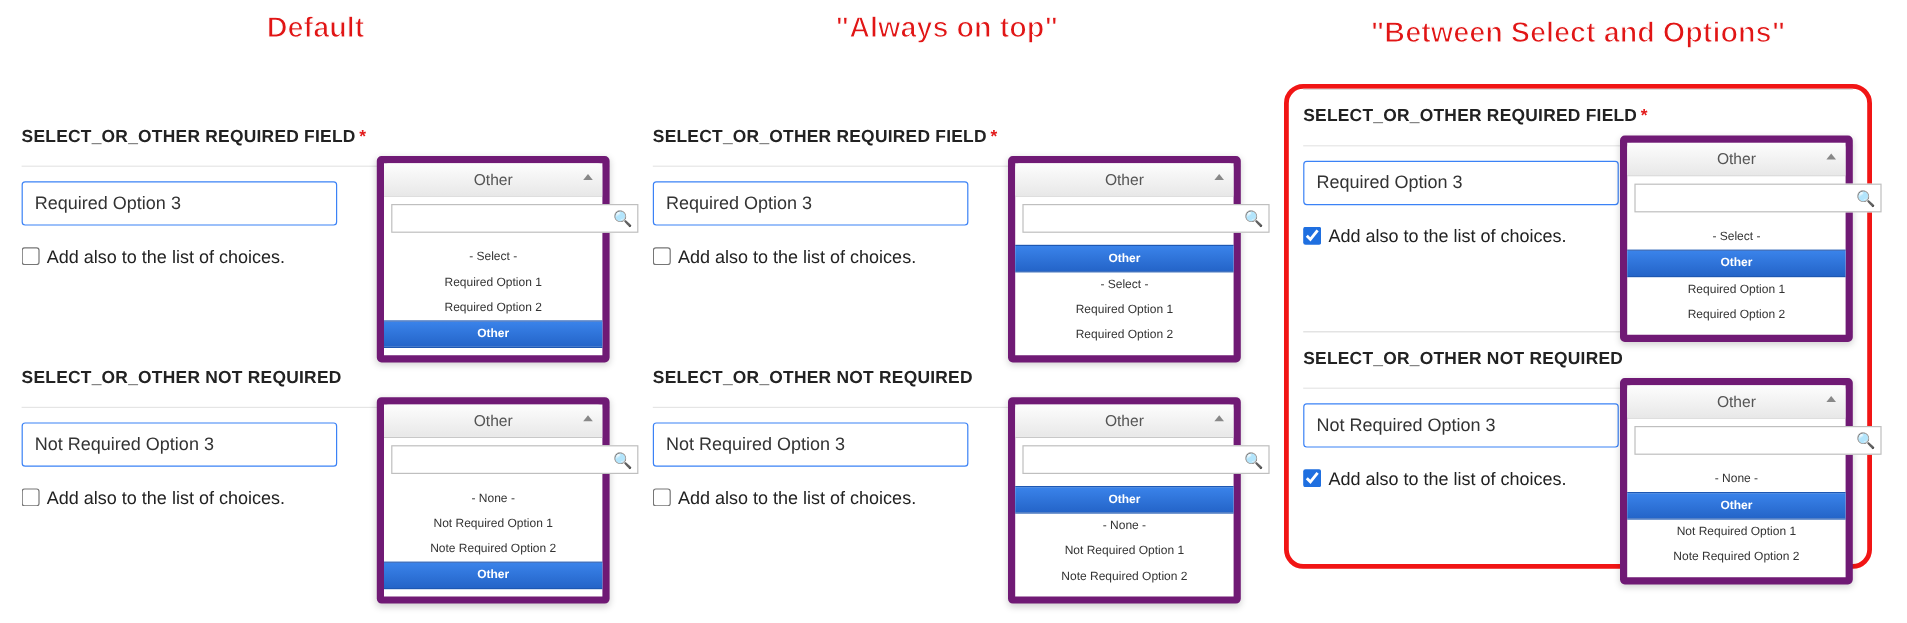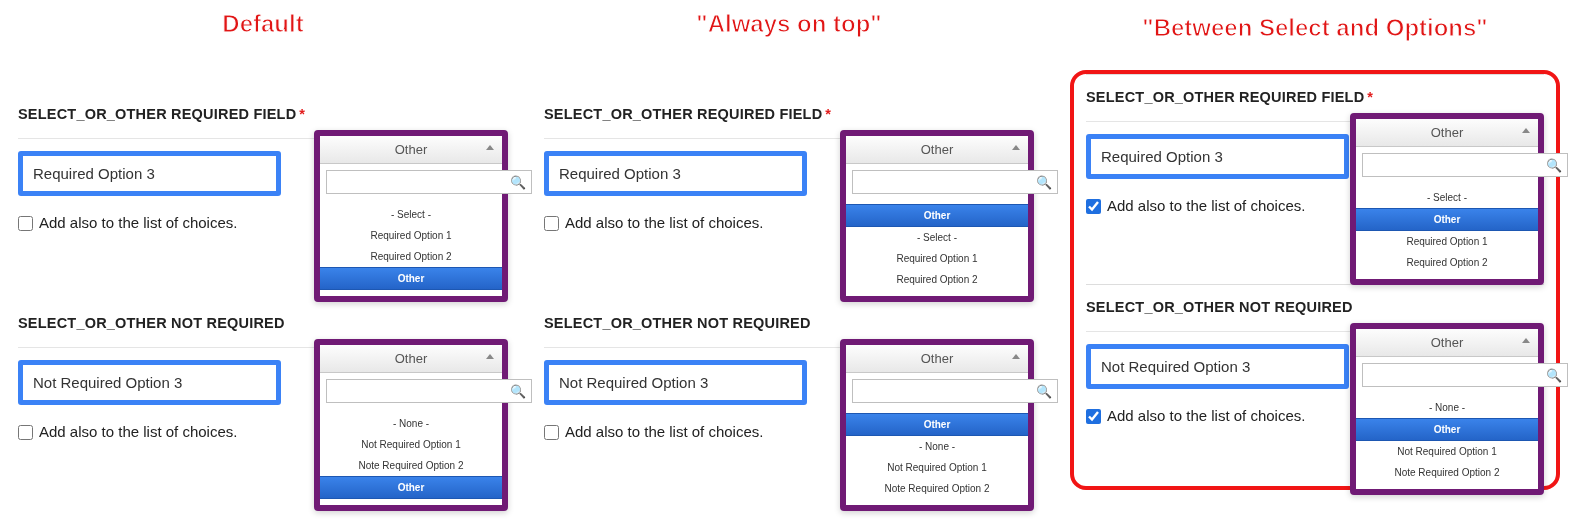--- a/index.html
+++ b/index.html
@@ -68,33 +68,33 @@
     margin-bottom: 16px;
     letter-spacing: 0.2px;
   }
   .req-star { color: #e21c1c; margin-left: 3px; }
   hr.sep {
     border: none;
     border-top: 1px solid #e5e5e5;
     margin: 6px 0 12px 0;
   }
   .text-field {
-    border: 5px solid #3b82f6;
+    border: 1px solid #3b82f6;
     border-radius: 3px;
     padding: 9px 10px;
     width: 263px;
     font-size: 15px;
     color: #333;
     background: #fff;
   }
   .checkbox-row {
     margin-top: 18px;
     font-size: 15px;
     display: flex;
-    align-items: flex-end;
+    align-items: flex-start;
     gap: 6px;
   }
   .checkbox-row input[type=checkbox] {
     width: 15px; height: 15px;
     accent-color: #1f6fe0;
     margin: 0;
   }
 
   
   .dropdown {

